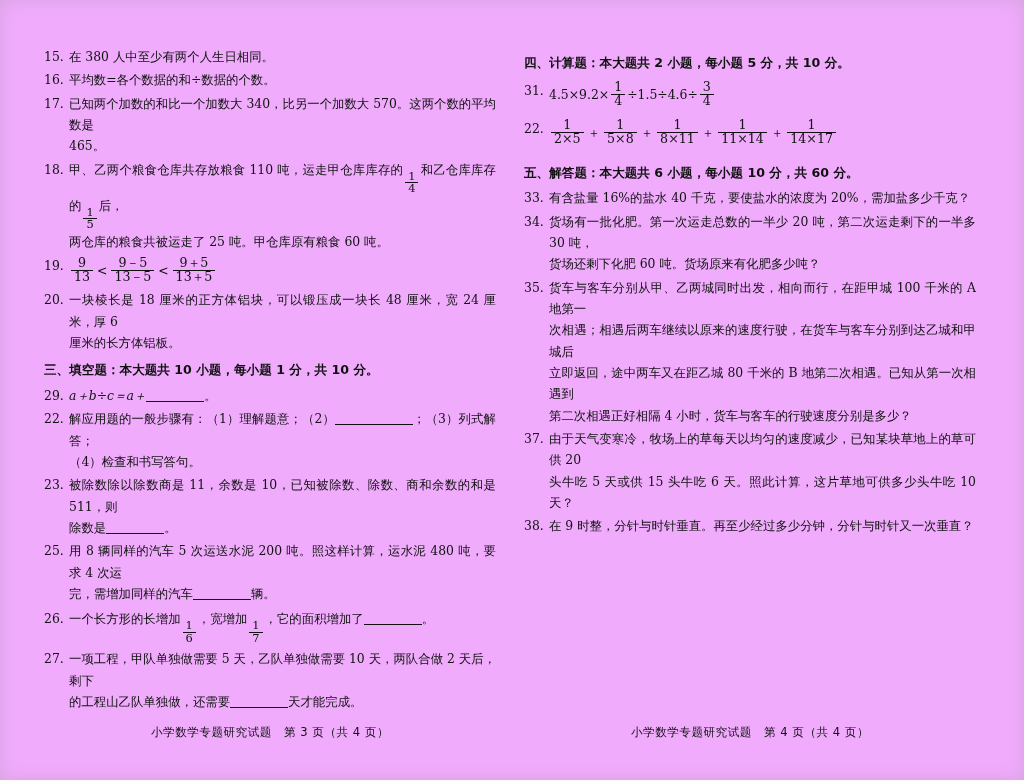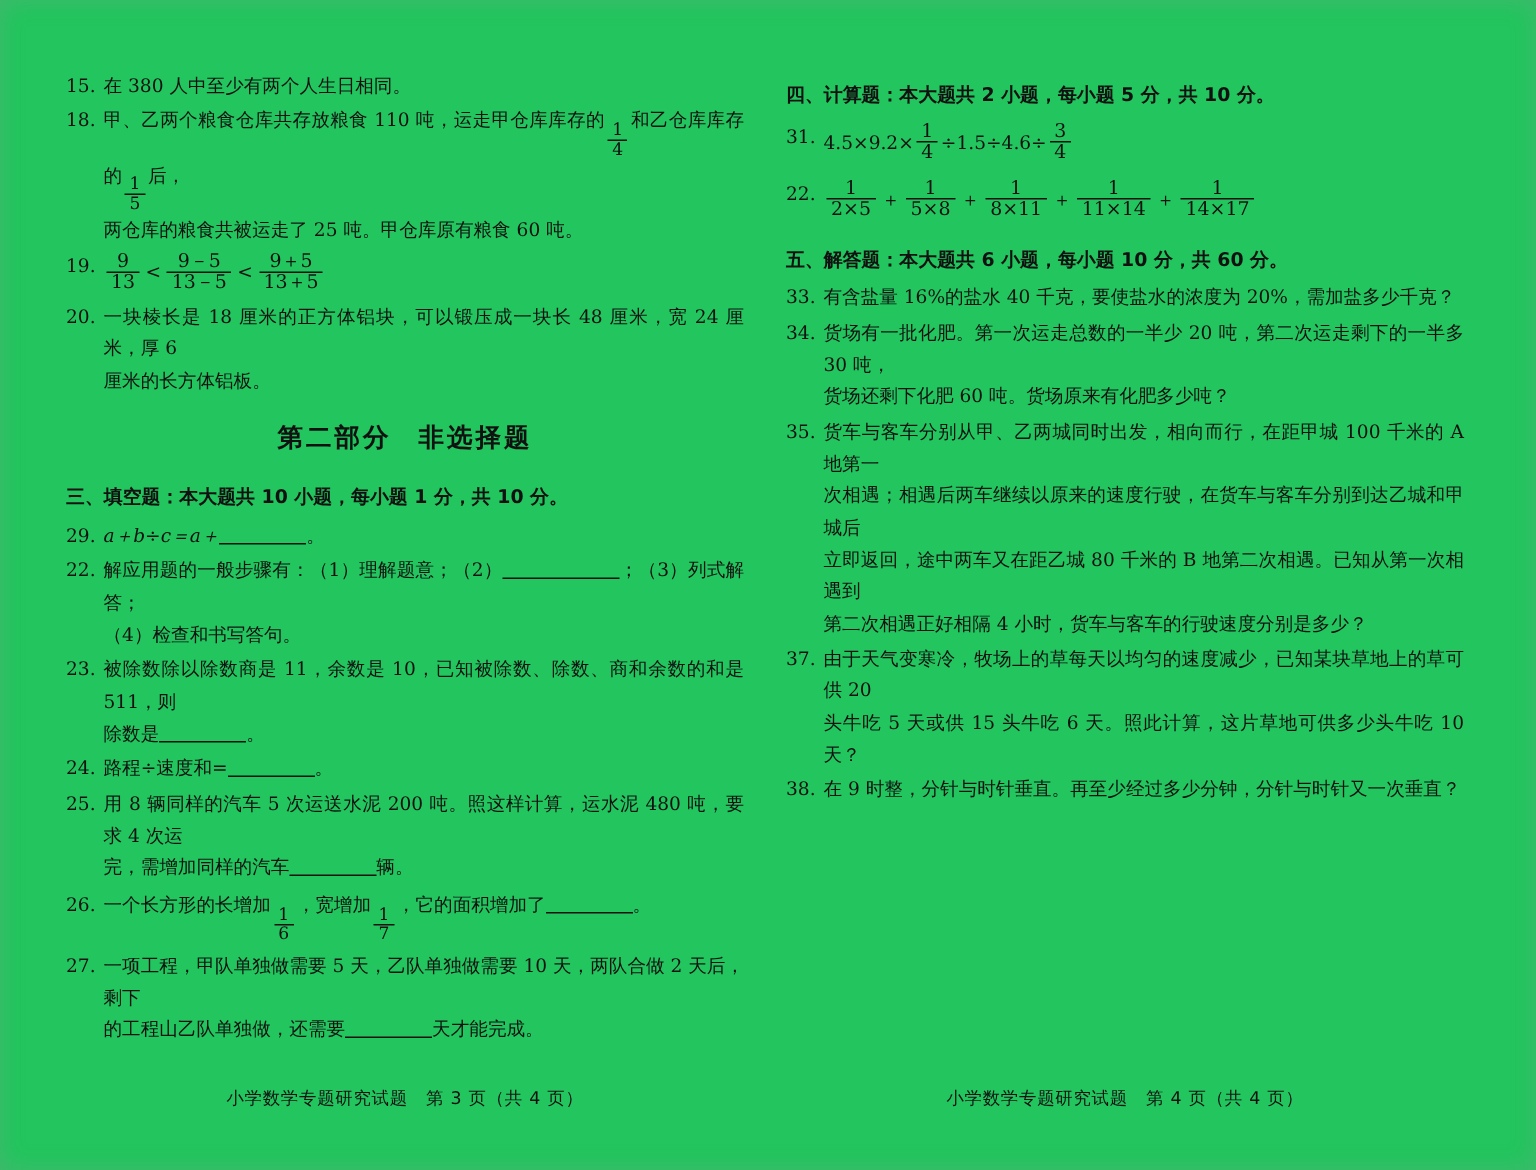--- a/index.html
+++ b/index.html
@@ -7,21 +7,21 @@
   body{
     width:1024px;height:780px;
     background:#f2f2f2;
     font-family:"DejaVu Serif","Liberation Serif",serif;
     color:#111;
     overflow:hidden;
   }
   .page{
     position:relative;
     width:1024px;height:780px;
-    background:#22c55e;
+    background:#f0abfc;
     box-sizing:border-box;
     text-decoration:underline;
   }
   .scan-edge{position:absolute;top:0;left:0;right:0;bottom:0;pointer-events:none;
     box-shadow:inset 0 0 16px rgba(150,150,150,.30);}
   .col{
     position:absolute;
     top:46px;
     width:452px;
     font-size:12.4px;
@@ -81,21 +81,32 @@
 <div class="page">
   <div class="scan-edge"></div>
 
   <div class="col col-left">
 
     <div class="q">
       <span class="qnum">15.</span>
       <span class="qbody">在 380 人中至少有两个人生日相同。</span>
     </div>
 
-
+    <div class="q">
+      <span class="qnum">16.</span>
+      <span class="qbody">平均数=各个数据的和÷数据的个数。</span>
+    </div>
+
+    <div class="q">
+      <span class="qnum">17.</span>
+      <span class="qbody">
+        <span>已知两个加数的和比一个加数大 340，比另一个加数大 570。这两个数的平均数是</span><br>
+        <span>465。</span>
+      </span>
+    </div>
 
     <div class="q">
       <span class="qnum">18.</span>
       <span class="qbody">
         <span>甲、乙两个粮食仓库共存放粮食 110 吨，运走甲仓库库存的</span><span class="frac">
             <span class="n">1</span>
             <span class="d">4</span>
           </span><span>和乙仓库库存的</span><span class="frac">
             <span class="n">1</span>
             <span class="d">5</span>
@@ -125,23 +136,20 @@
     </div>
 
     <div class="q">
       <span class="qnum">20.</span>
       <span class="qbody">
         <span>一块棱长是 18 厘米的正方体铝块，可以锻压成一块长 48 厘米，宽 24 厘米，厚 6</span><br>
         <span>厘米的长方体铝板。</span>
       </span>
     </div>
 
-    <div class="sec-title">
-      <span>第二部分</span><span class="gap"></span><span>非选择题</span>
-    </div>
 
     <div class="grp">三、填空题：本大题共 10 小题，每小题 1 分，共 10 分。</div>
 
     <div class="q">
       <span class="qnum">29.</span>
       <span class="qbody">
         <span class="math">a＋b÷c＝a＋</span><span class="blank b-m"></span><span>。</span>
       </span>
     </div>
 
@@ -154,26 +162,20 @@
     </div>
 
     <div class="q">
       <span class="qnum">23.</span>
       <span class="qbody">
         <span>被除数除以除数商是 11，余数是 10，已知被除数、除数、商和余数的和是 511，则</span><br>
         <span>除数是</span><span class="blank b-m"></span><span>。</span>
       </span>
     </div>
 
-    <div class="q">
-      <span class="qnum">24.</span>
-      <span class="qbody">
-        <span>路程÷速度和=</span><span class="blank b-m"></span><span>。</span>
-      </span>
-    </div>
 
     <div class="q">
       <span class="qnum">25.</span>
       <span class="qbody">
         <span>用 8 辆同样的汽车 5 次运送水泥 200 吨。照这样计算，运水泥 480 吨，要求 4 次运</span><br>
         <span>完，需增加同样的汽车</span><span class="blank b-m"></span><span>辆。</span>
       </span>
     </div>
 
     <div class="q" style="margin:4px 0;">

